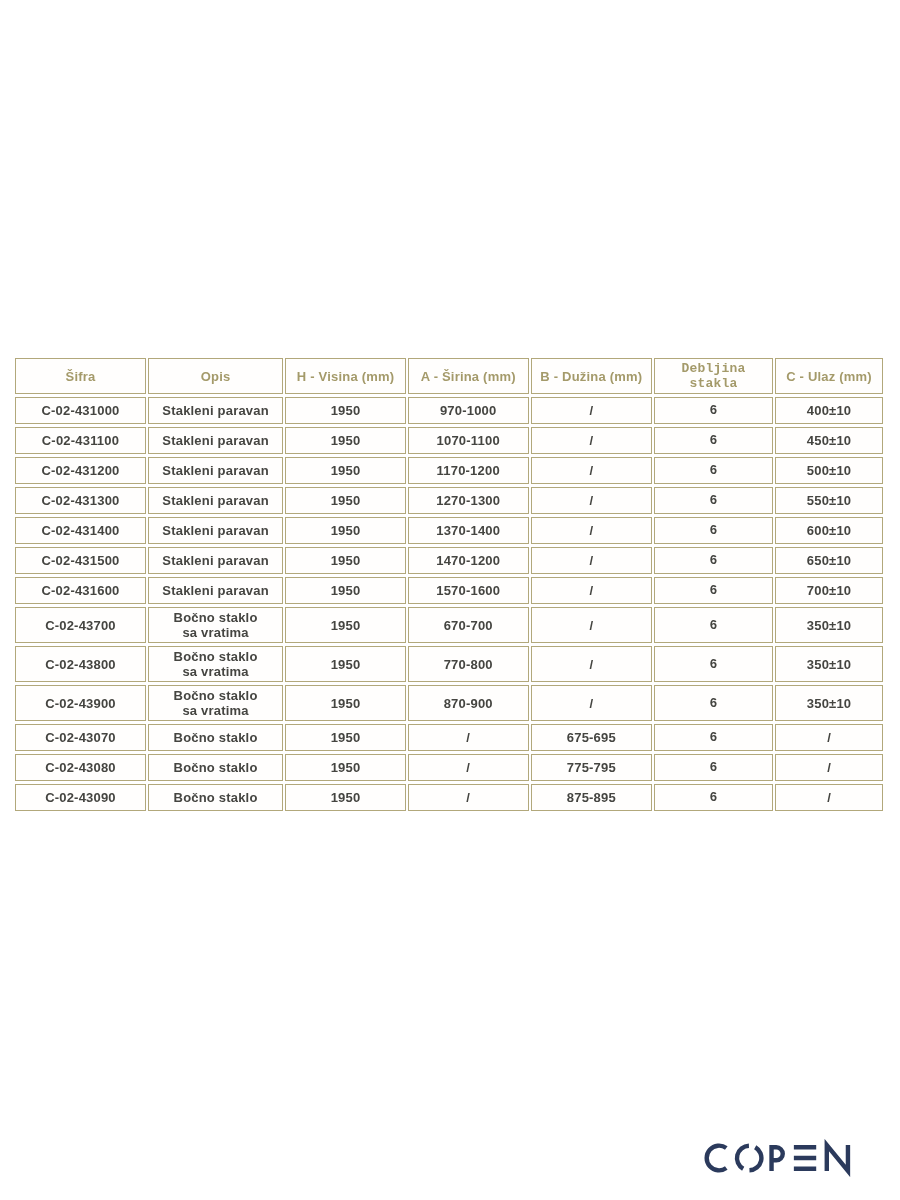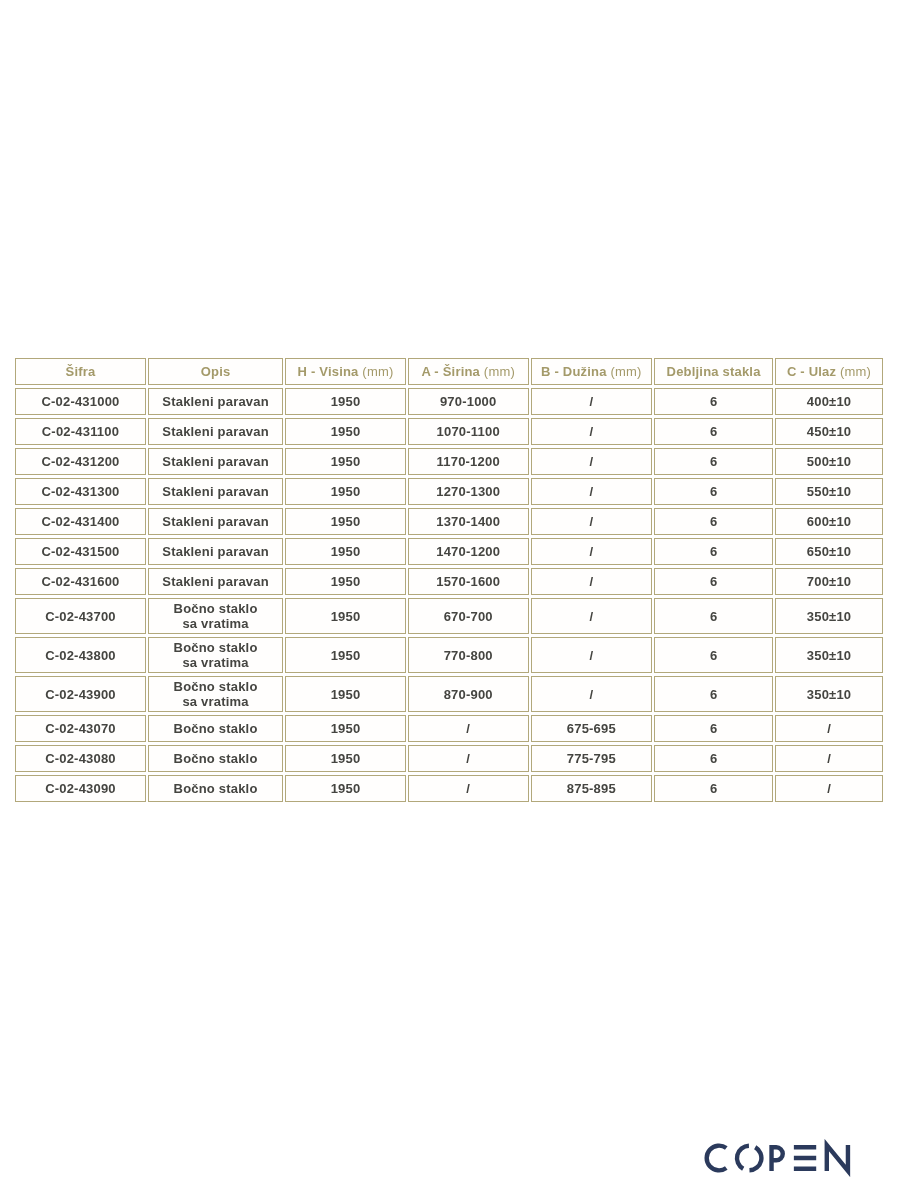--- a/index.html
+++ b/index.html
@@ -39,33 +39,33 @@
     font-size: 13px;
     letter-spacing: 0.2px;
     white-space: pre-line;
     box-sizing: border-box;
   }
   .spec-table th {
     color: var(--header-text-color, #a49a6a);
     font-weight: 700;
   }
   .spec-table th .h-unit {
-    font-weight: 400;
+    font-weight: 700;
   }
   .spec-table td {
     color: var(--body-text-color, #454541);
     font-weight: 600;
   }
   
   .spec-table th:nth-child(1), .spec-table td:nth-child(1) { width: 15.3%; text-align: center; }
   .spec-table th:nth-child(2), .spec-table td:nth-child(2) { width: 15.8%; margin-top: 31px; }
   .spec-table th:nth-child(3), .spec-table td:nth-child(3) { width: 14.1%; }
   .spec-table th:nth-child(4), .spec-table td:nth-child(4) { width: 14.1%; }
   .spec-table th:nth-child(5), .spec-table td:nth-child(5) { width: 14.2%; text-align: center; }
-  .spec-table th:nth-child(6), .spec-table td:nth-child(6) { width: 13.9%; }
+  .spec-table th:nth-child(6), .spec-table td:nth-child(6) { width: 13.9%; font-family: Liberation Mono, monospace; }
   .spec-table th:nth-child(7), .spec-table td:nth-child(7) { width: 12.6%; margin-top: 29px; }
 
   .logo {
     position: absolute;
     left: 701px;
     top: 1139px;
     width: 154px;
     height: 38px;
     color: var(--logo-color, #2b3a5c);
   }

